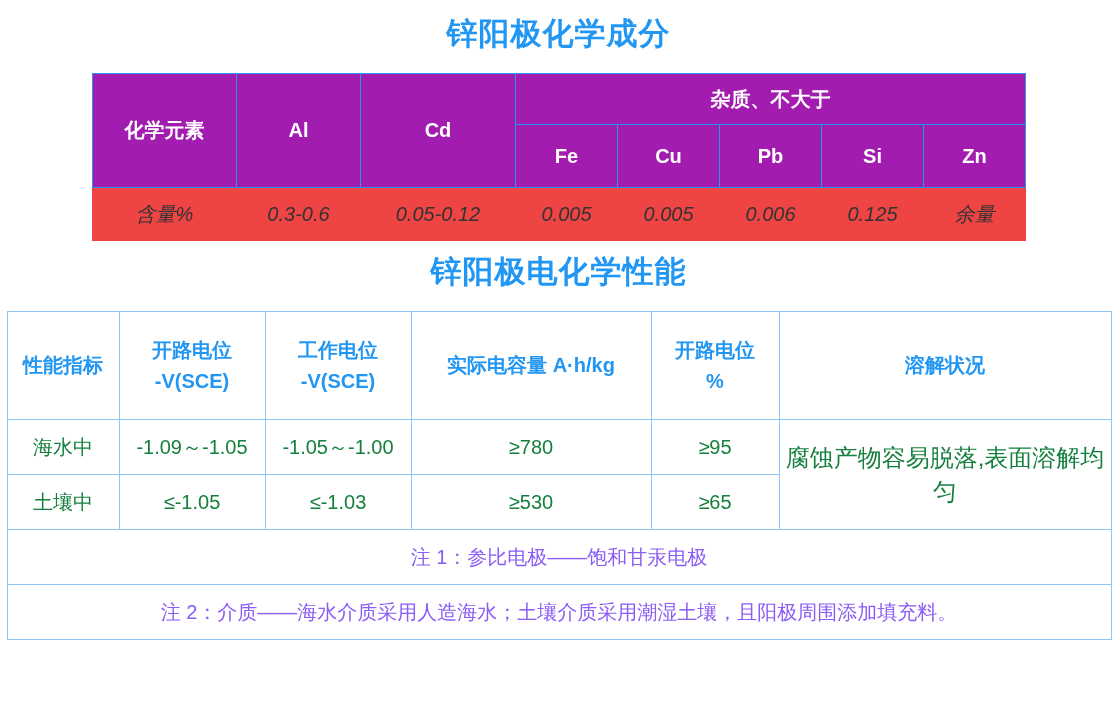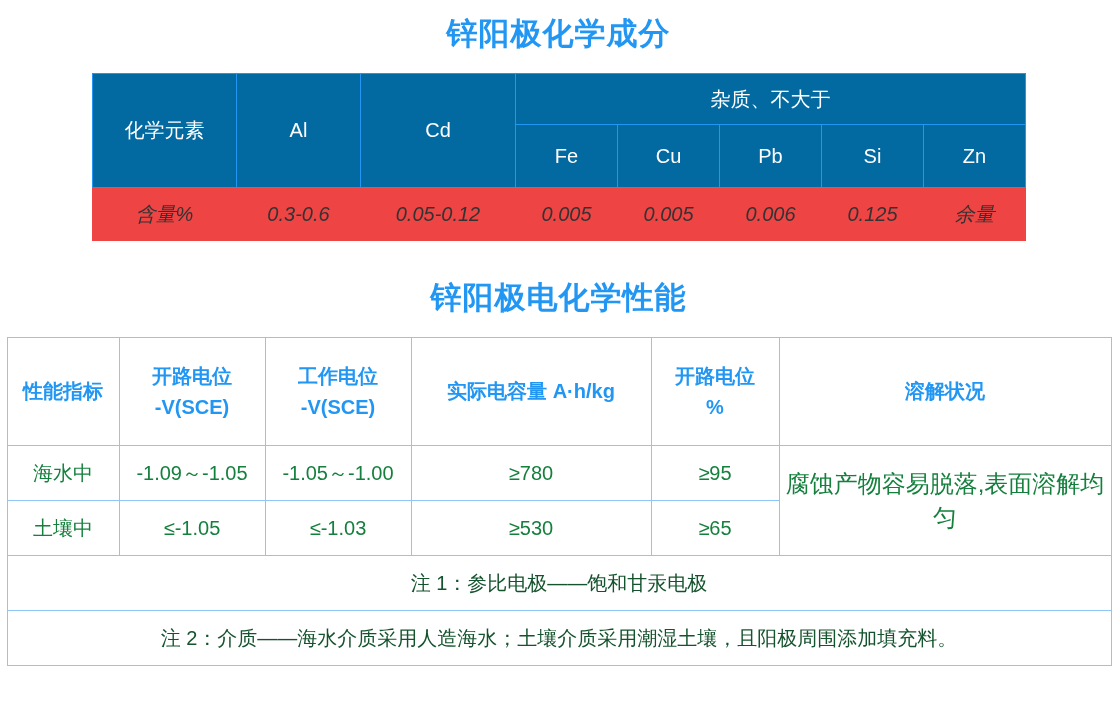--- a/index.html
+++ b/index.html
@@ -22,41 +22,41 @@
 
   
   .title {
     text-align: center;
     color: #2196f3;
     font-size: 31px;
     font-weight: bold;
     letter-spacing: 1px;
   }
   #title1 { margin-top: 13px; }
-  #title2 { margin-top: 36px; }
+  #title2 { margin-top: 10px; }
 
   
   .t1-wrap {
     margin: 18px auto 0 auto;
     width: 933px;
   }
   table.t1 {
     border-collapse: collapse;
     width: 933px;
     table-layout: fixed;
   }
   table.t1 th, table.t1 td {
     text-align: center;
     vertical-align: middle;
     font-size: 20px;
   }
   table.t1 th {
-    background: #0369a1;
+    background: #a21caf;
     color: #ffffff;
-    font-weight: normal;
+    font-weight: bold;
     border: 1px solid #2196f3;
   }
   table.t1 td {
     background: #ef4444;
     color: #333333;
     border: 1px solid #ef4444;
     height: 50px;
     font-style: italic;
   }
   .t1 .h-elem { height: 110px; }
@@ -90,21 +90,21 @@
     text-align: center;
     vertical-align: middle;
     border: 1px solid #8ec7f5;
     height: 52px;
   }
   table.t2 th .l1 { display: block; line-height: 1.55; }
   table.t2 th .l2 { display: block; line-height: 1.55; }
   .t2 .hdr-row { height: 108px; }
   .t2 .note {
     font-size: 20px;
-    color: #14532d;
+    color: #8b5cf6;
     height: 52px;
   }
   .t2 .dissolve {
     font-size: 24px;
     line-height: 1.4;
   }
 </style>
 </head>
 <body>
 

